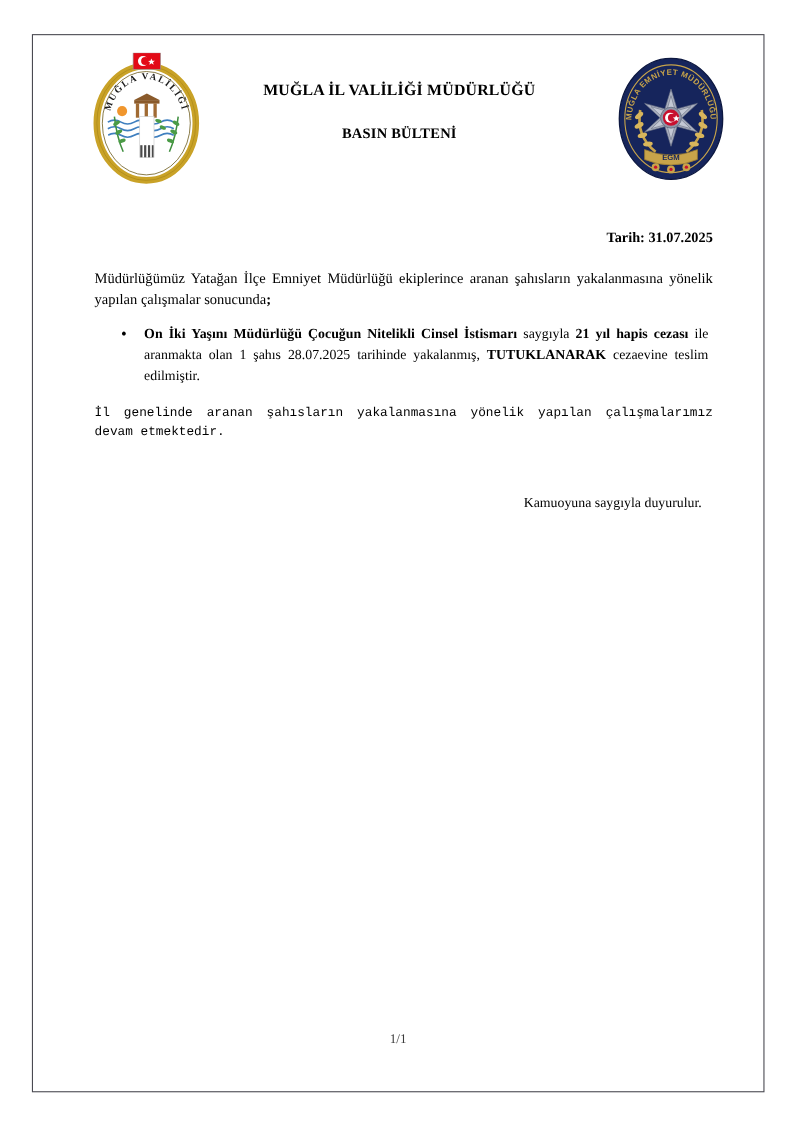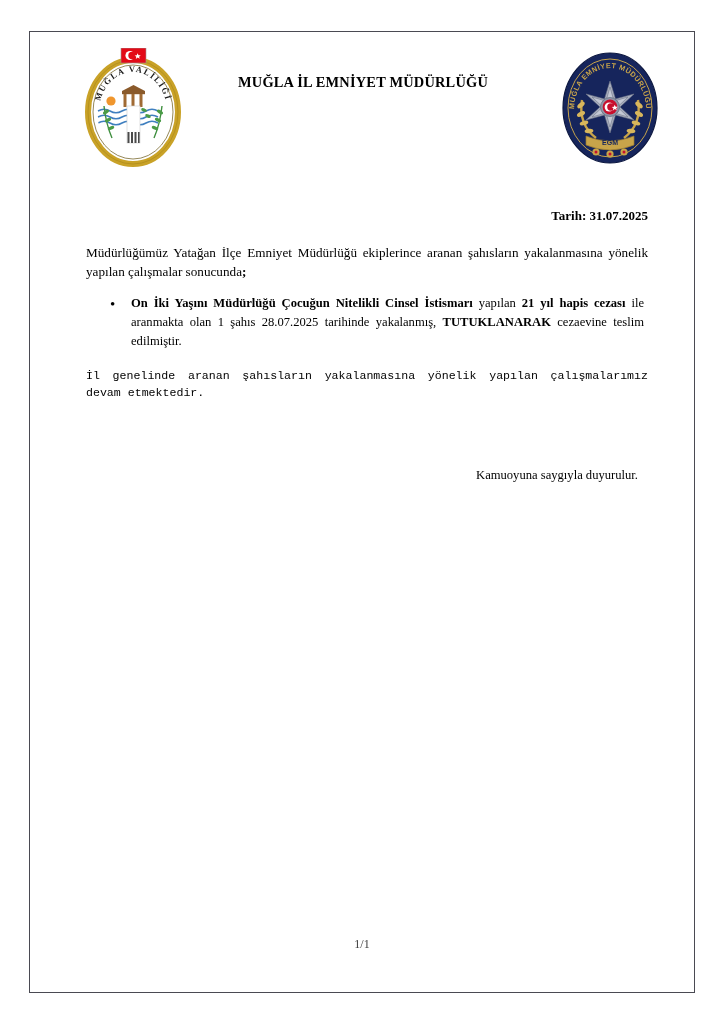--- a/index.html
+++ b/index.html
@@ -118,21 +118,21 @@
   .bullet-item b { font-weight: bold; }
 
   .closing-para {
     font-size: 11.6px;
     line-height: 1.45;
     text-align: justify;
     margin: 18px 0 0 0;
     font-family: Liberation Mono, monospace;
   }
   .respect-line {
-    margin-top: 66px;
+    margin-top: 48px;
     font-size: 12.6px;
     text-align: right;
     padding-right: 10px;
   }
 
   
   .footer {
     position: absolute;
     left: 0;
     bottom: 40px;
@@ -211,21 +211,22 @@
             <ellipse cx="76" cy="72" rx="3.4" ry="1.7" transform="rotate(28 76 72)"></ellipse>
             <ellipse cx="73" cy="80" rx="3.4" ry="1.7" transform="rotate(22 73 80)"></ellipse>
             <ellipse cx="62" cy="62" rx="3" ry="1.6" transform="rotate(20 62 62)"></ellipse>
             <ellipse cx="66" cy="68" rx="3" ry="1.6" transform="rotate(25 66 68)"></ellipse>
           </g>
         </g>
       </svg>
     </div>
 
     <div class="header-titles">
-      <div class="title-main">MUĞLA İL EMNİYET MÜDÜRLÜĞÜ</div>
+      <div class="title-main">MUĞLA İL VALİLİĞİ MÜDÜRLÜĞÜ</div>
+      <div class="title-sub">BASIN BÜLTENİ</div>
     </div>
 
     <div class="logo-right">
       <svg viewBox="0 0 100 116" xmlns="http://www.w3.org/2000/svg" aria-hidden="true">
         <defs>
           <path id="arcTopR" d="M 14 60 A 36 42 0 0 1 86 60"></path>
         </defs>
 
         <ellipse cx="50" cy="58" rx="47" ry="55" fill="#16255c"></ellipse>
         <ellipse cx="50" cy="58" rx="47" ry="55" fill="none" stroke="#0d1840" stroke-width="1.2"></ellipse>
@@ -284,21 +285,21 @@
   </div>
 
   <div class="body-wrap">
 
     <p class="date-line">Tarih: 31.07.2025</p>
 
     <p class="intro-para"><span>Müdürlüğümüz Yatağan İlçe Emniyet Müdürlüğü ekiplerince aranan şahısların yakalanmasına yönelik yapılan çalışmalar sonucunda</span><span class="semi">;</span></p>
 
     <ul class="bullet-list">
       <li class="bullet-item">
-        <span class="dot">•</span><b>On İki Yaşını Müdürlüğü Çocuğun Nitelikli Cinsel İstismarı</b><span> yapılan </span><b>21 yıl hapis cezası</b><span> ile aranmakta olan 1 şahıs 28.07.2025 tarihinde yakalanmış, </span><b>TUTUKLANARAK</b><span> cezaevine teslim edilmiştir.</span>
+        <span class="dot">•</span><b>On İki Yaşını Müdürlüğü Çocuğun Nitelikli Cinsel İstismarı</b><span> saygıyla </span><b>21 yıl hapis cezası</b><span> ile aranmakta olan 1 şahıs 28.07.2025 tarihinde yakalanmış, </span><b>TUTUKLANARAK</b><span> cezaevine teslim edilmiştir.</span>
       </li>
     </ul>
 
     <p class="closing-para">İl genelinde aranan şahısların yakalanmasına yönelik yapılan çalışmalarımız devam etmektedir.</p>
 
     <p class="respect-line">Kamuoyuna saygıyla duyurulur.</p>
   </div>
 
   <div class="footer">
     <span>1/1</span>

